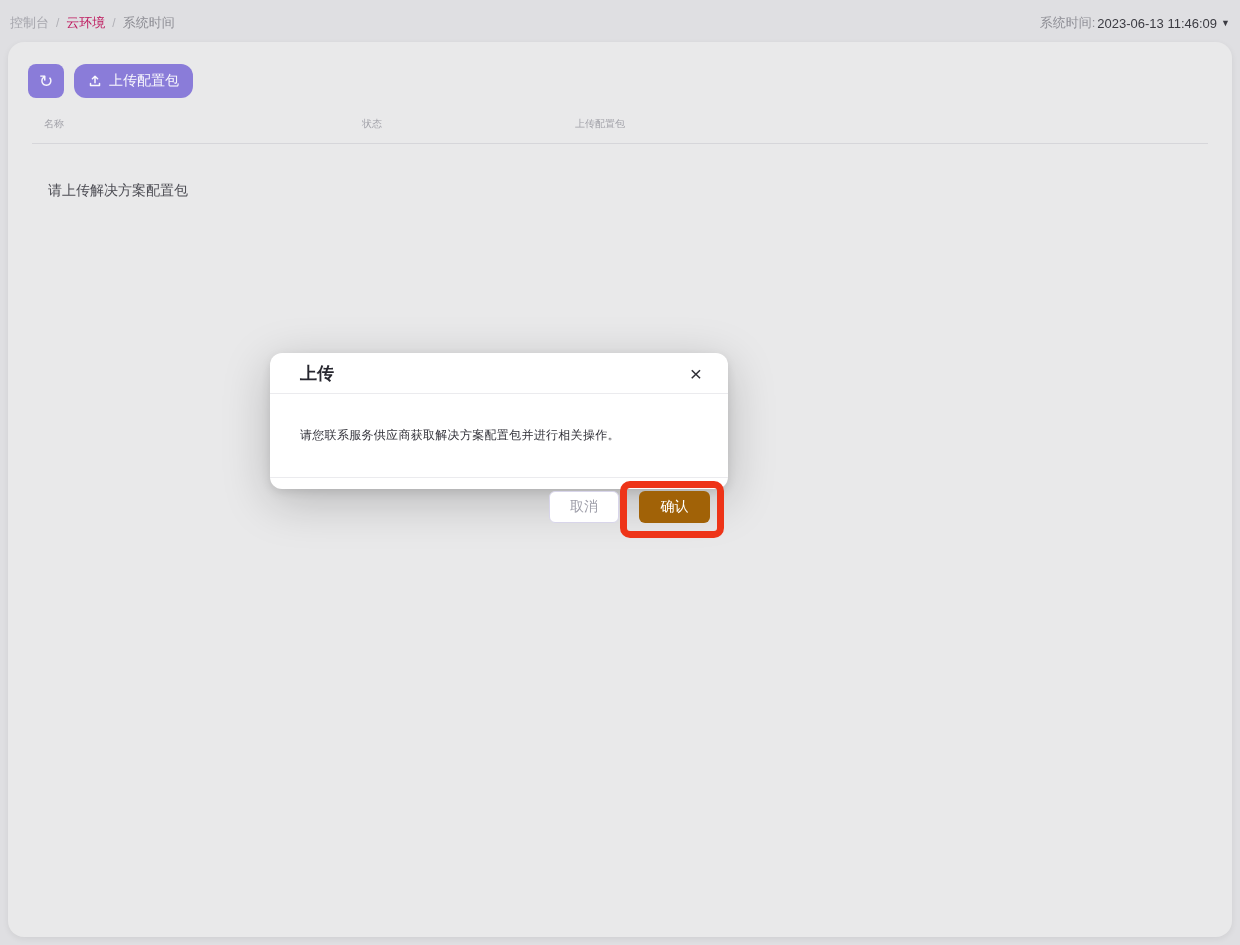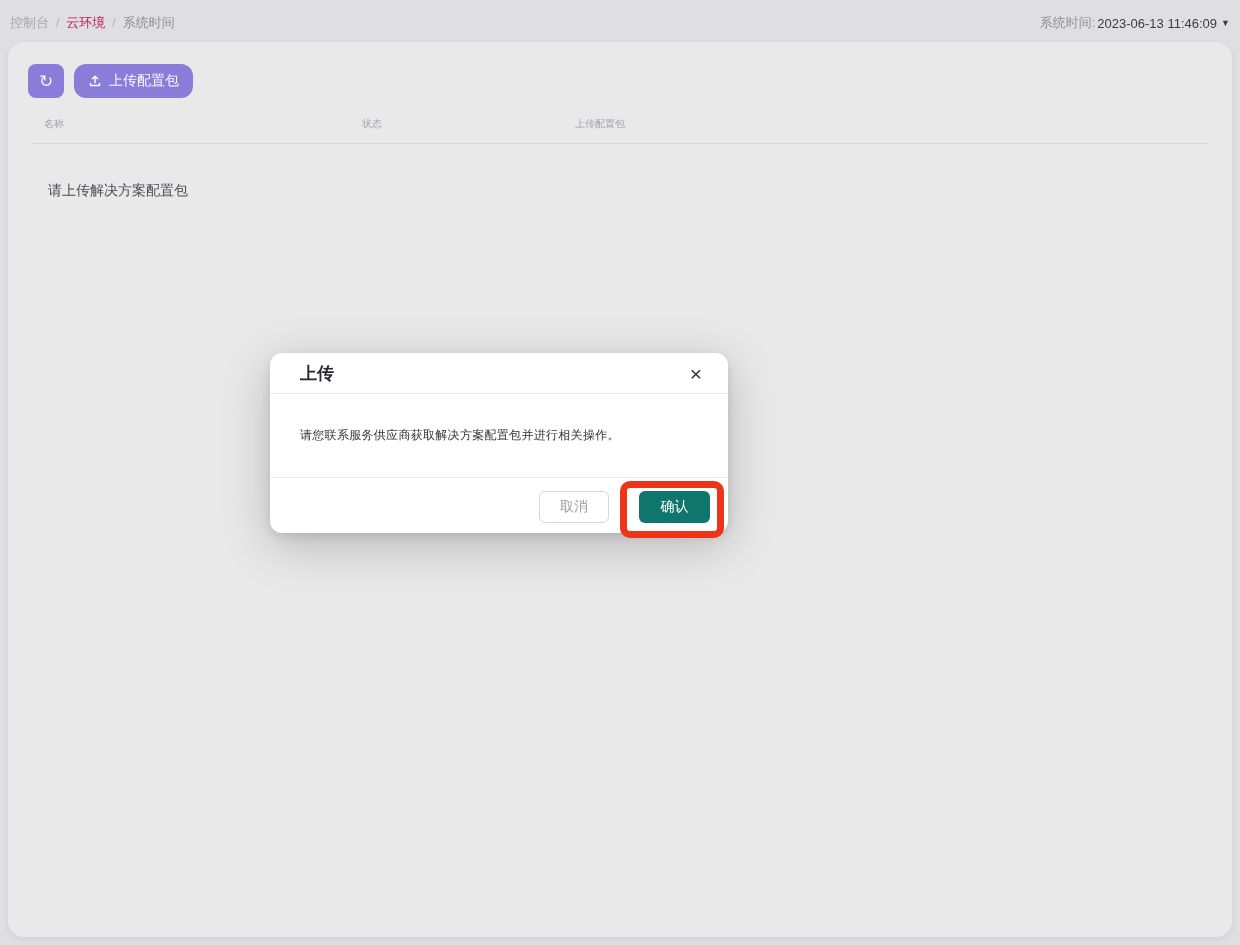--- a/index.html
+++ b/index.html
@@ -64,52 +64,52 @@
   }
   .th { font-size: 10px; color: #a2a2a9; padding-left: 12px; }
   .empty-row {
     height: 56px; display: flex; align-items: flex-end;
     padding-left: 16px;
   }
   .empty-text { font-size: 14px; color: #4c4c53; }
 
   
   .modal {
-    position: absolute; left: 270px; top: 353px; width: 458px; height: 180px;
+    position: absolute; left: 270px; top: 353px; width: 458px; height: 136px;
     background: #ffffff; border-radius: 12px;
     box-shadow: 0 12px 48px rgba(0,0,0,0.22), 0 3px 10px rgba(0,0,0,0.10);
   }
   .modal-header {
     height: 41px; display: flex; align-items: center;
     padding: 0 26px 0 30px;
     border-bottom: 1px solid #ebebee;
   }
   .modal-title { font-size: 17px; font-weight: bold; color: #26262e; }
   .modal-close {
     margin-left: auto; background: none; border: none; cursor: pointer;
     font-size: 21px; line-height: 1; color: #2f2f36; padding: 0;
   }
   .modal-body {
     height: 84px; display: flex; align-items: center;
     padding: 0 30px; border-bottom: 1px solid #ebebee;
   }
   .modal-body-text { font-size: 12px; color: #32323a; letter-spacing: 0.3px; }
   .modal-footer {
     height: 58px; display: flex; align-items: center; justify-content: flex-end;
-    gap: 14px; padding-right: 18px;
+    gap: 20px; padding-right: 18px;
   }
   .btn-cancel {
     width: 70px; height: 32px; border-radius: 6px;
     background: #ffffff; border: 1px solid #d8d5ea;
     color: #9d9da8; font-size: 14px; cursor: pointer;
   }
   .btn-confirm {
     width: 71px; height: 32px; border-radius: 6px; border: none;
-    background: #0f766e; color: #ffffff; font-size: 14px; cursor: pointer;
-    position: relative; z-index: 1; margin-left: 16px;
+    background: #a16207; color: #ffffff; font-size: 14px; cursor: pointer;
+    position: relative; z-index: 1;
   }
   .annotation-box {
     position: absolute; left: 350px; top: 128px; width: 104px; height: 57px;
     border: 7px solid #ee3418; border-radius: 10px;
     pointer-events: none; z-index: 5;
   }
 </style>
 </head>
 <body>
 

